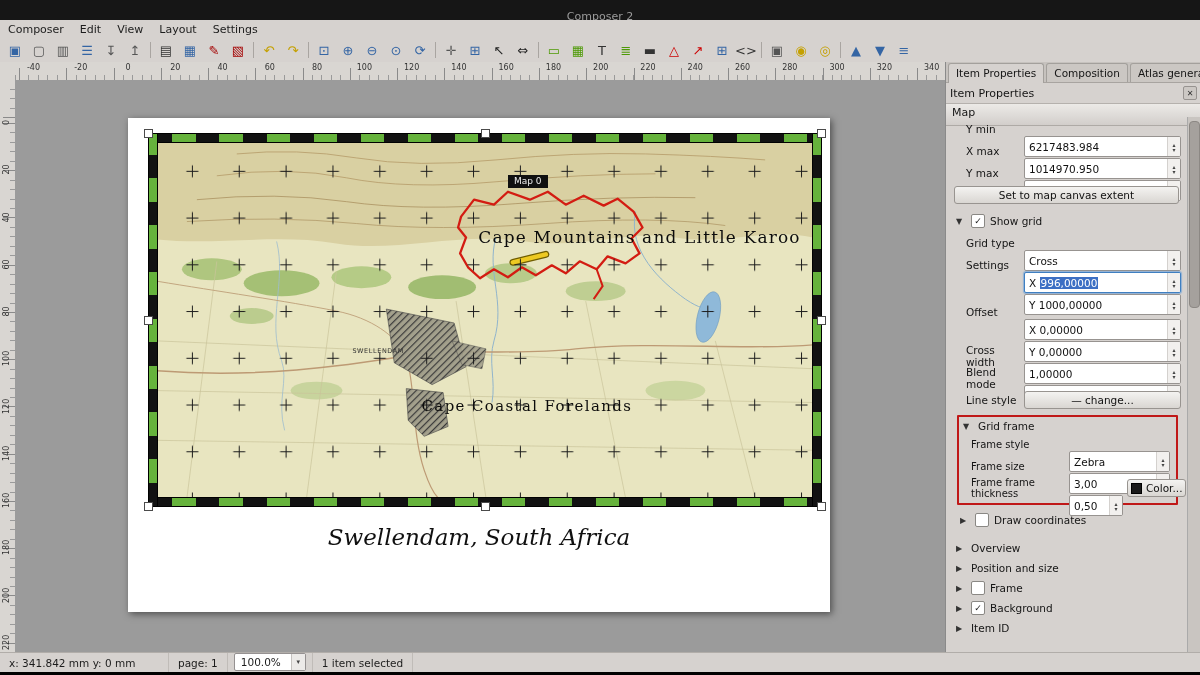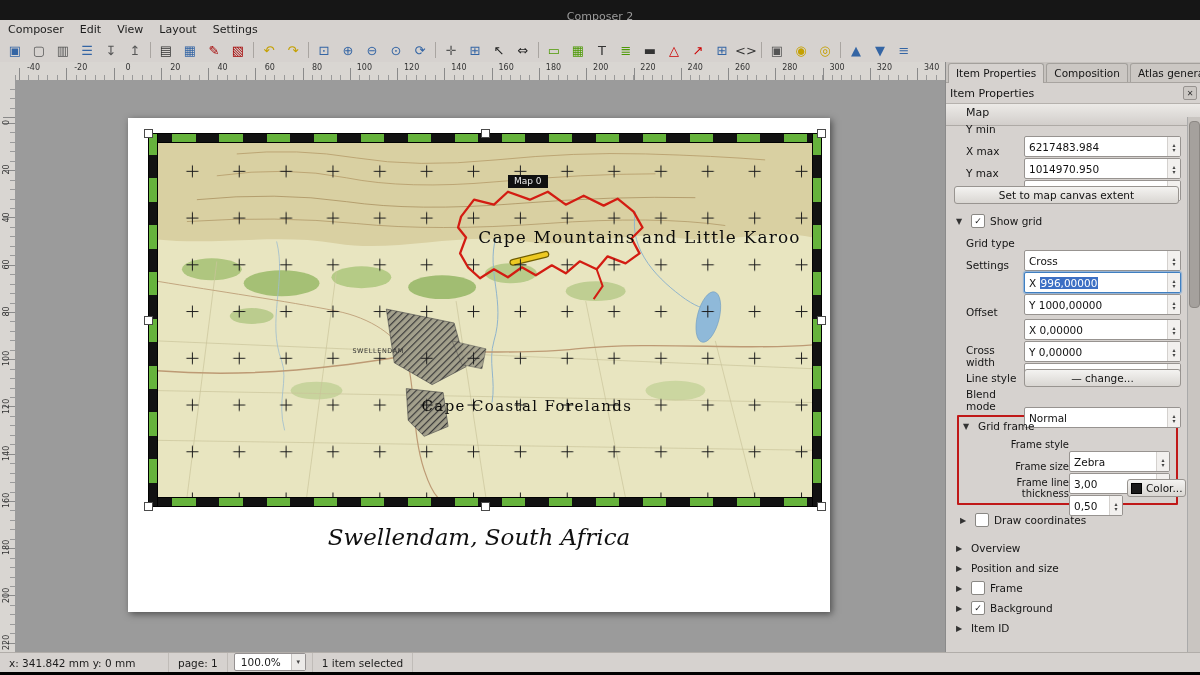--- a/index.html
+++ b/index.html
@@ -57,26 +57,26 @@
 
   
   .panel{width:255px;flex:none;background:#d6d2cf;border-left:1px solid #8a8a8a;position:relative;font-size:11px;color:#151515;}
   .panel-tabs{display:flex;height:20px;background:#c6c2be;border-bottom:1px solid #a8a4a0;align-items:flex-end;}
   .tab{padding:3px 7px 3px;font-size:10.5px;border:1px solid #a3a09c;border-bottom:none;background:#cbc7c3;
     margin-left:2px;border-radius:3px 3px 0 0;white-space:nowrap;}
   .tab.active{background:#d6d2cf;position:relative;top:1px;padding-bottom:4px;}
   .panel-header{display:flex;align-items:center;justify-content:space-between;padding:2px 4px;height:16px;}
   .panel-close{width:12px;height:12px;border:1px solid #979390;background:#ccc8c4;display:flex;align-items:center;justify-content:center;font-size:8px;color:#333;border-radius:2px;}
   .group-header{background:linear-gradient(#eceae7,#d2cecb);border-top:1px solid #b5b1ad;border-bottom:1px solid #aeaaa6;
-    padding:2px 20px;font-size:11px;height:17px;}
+    padding:2px 6px;font-size:11px;height:17px;}
   .panel-body{position:absolute;top:55px;bottom:0;left:0;right:14px;overflow:hidden;}
   .row{display:flex;align-items:center;margin:2px 6px 2px 20px;height:20px;}
   .row .lbl{width:58px;flex:none;font-size:10.5px;}
   .frow{display:flex;align-items:center;margin:2px 4px 2px 10px;height:20px;}
-  .frow .flbl{width:98px;flex:none;font-size:10px;text-align:right;}
+  .frow .flbl{width:98px;flex:none;font-size:10px;}
   .field{flex:1;height:19px;background:#fff;border:1px solid #979390;border-radius:2px;
     font-size:10.5px;display:flex;align-items:center;padding:0 0 0 4px;color:#111;overflow:hidden;margin-top:35px;}
   .field .fval{white-space:nowrap;}
   .field.focus{border:1px solid #3f7fc1;box-shadow:0 0 1px 1px rgba(74,144,217,.5);}
   .sel{background:#3c6fc4;color:#fff;padding:0 1px;}
   .arrows{margin-left:auto;height:100%;width:12px;border-left:1px solid #d4d1ce;display:flex;flex-direction:column;
     align-items:center;justify-content:center;font-size:6px;line-height:5px;color:#444;flex:none;background:#f2f0ee;}
   .btn{background:linear-gradient(#f4f3f1,#d9d6d2);border:1px solid #989490;border-radius:3px;
     font-size:10.5px;padding:2px 6px;text-align:center;color:#111;display:flex;align-items:center;justify-content:center;}
   .checkbox{width:12px;height:12px;background:#fff;border:1px solid #8a8884;border-radius:2px;flex:none;
@@ -388,33 +388,33 @@
           <div class="field">
             <span class="fval">1,00000</span>
             <span class="arrows">
                 <span>▴</span>
                 <span>▾</span>
               </span>
           </div>
         </div>
 
         <div class="row">
+          <span class="lbl">Blend mode</span>
+          <div class="field">
+            <span class="fval">Normal</span>
+            <span class="arrows">
+                <span>▴</span>
+                <span>▾</span>
+              </span>
+          </div>
+        </div>
+
+        <div class="row">
           <span class="lbl">Line style</span>
           <div class="btn" style="flex:1;">— change...</div>
-        </div>
-
-        <div class="row">
-          <span class="lbl">Blend mode</span>
-          <div class="field">
-            <span class="fval">Normal</span>
-            <span class="arrows">
-                <span>▴</span>
-                <span>▾</span>
-              </span>
-          </div>
         </div>
 
         <div class="red-box">
           <div class="gf-head">
             <span class="tw">▼</span>
             <span>Grid frame</span>
           </div>
           <div class="frow">
             <span class="flbl">Frame style</span>
             <div class="field">
@@ -429,21 +429,21 @@
             <span class="flbl">Frame size</span>
             <div class="field">
               <span class="fval">3,00</span>
               <span class="arrows">
                   <span>▴</span>
                   <span>▾</span>
                 </span>
             </div>
           </div>
           <div class="frow">
-            <span class="flbl">Frame line thickness</span>
+            <span class="flbl">Frame frame thickness</span>
             <div class="field" style="flex:none;width:48px;">
               <span class="fval">0,50</span>
               <span class="arrows">
                   <span>▴</span>
                   <span>▾</span>
                 </span>
             </div>
             <div class="btn" style="margin-left:4px;flex:1;padding:2px 3px;">
               <span class="color-chip"></span>
               <span>Color...</span>

